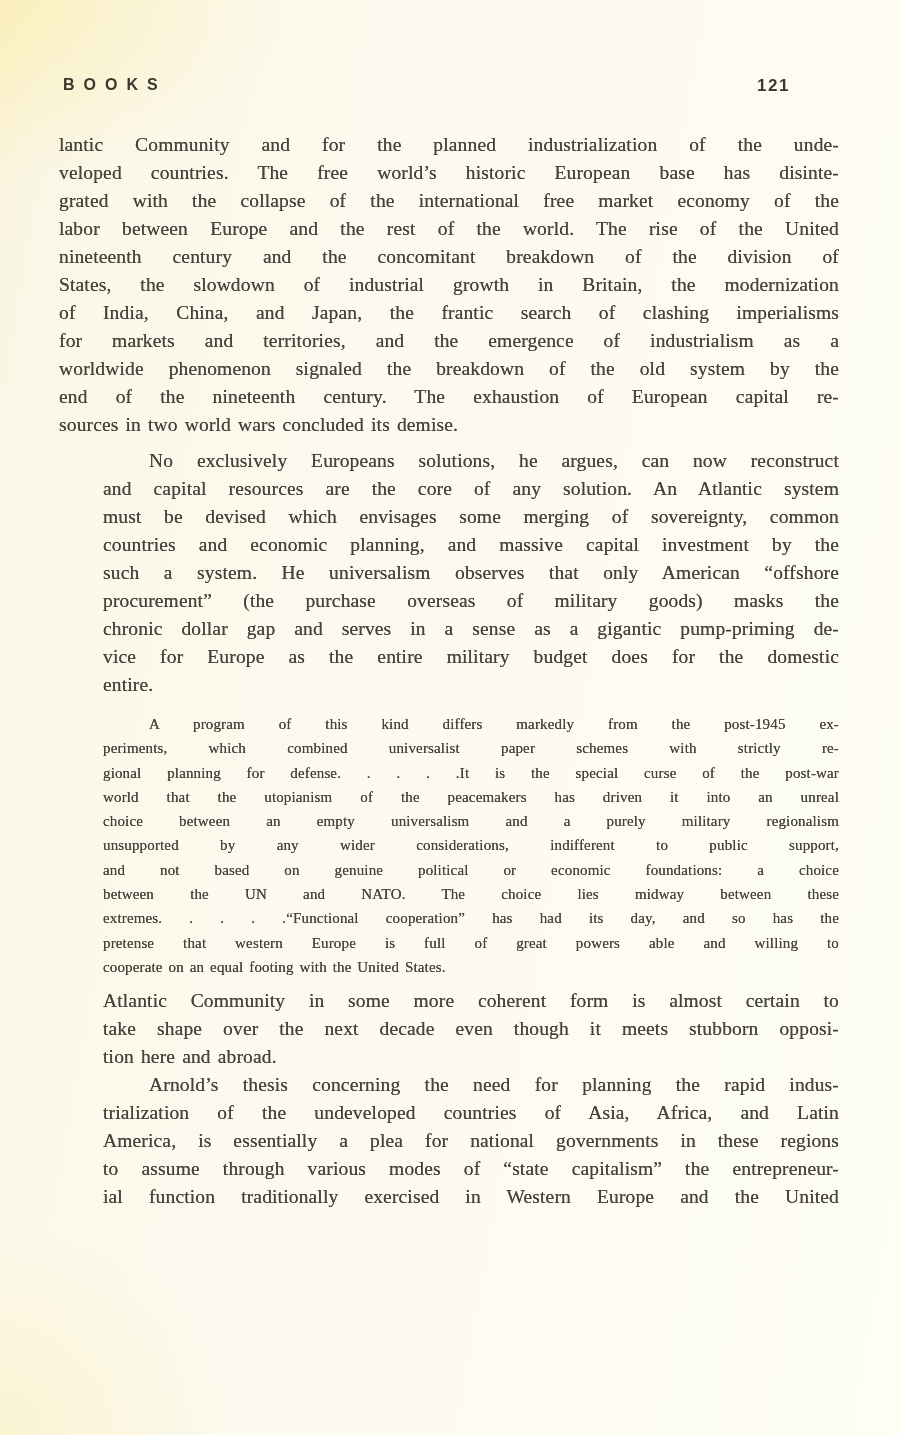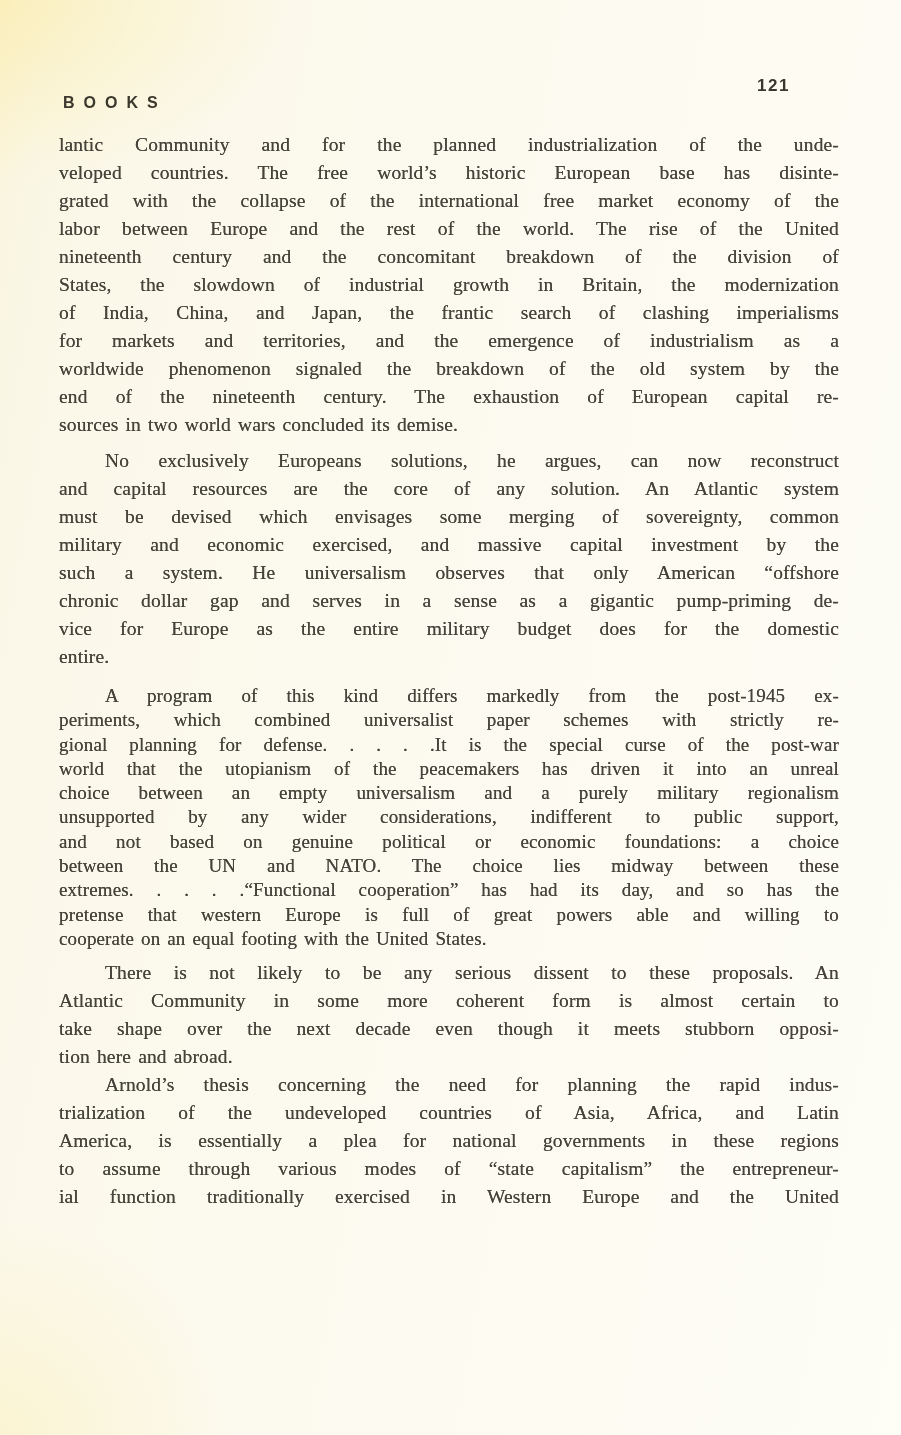--- a/index.html
+++ b/index.html
@@ -21,21 +21,21 @@
   .running-header {
     position: absolute;
     top: 76px;
     left: 0;
     width: 100%;
     height: 22px;
   }
   .section-label {
     position: absolute;
     left: 63px;
-    top: 18px;
+    top: 0;
     font-family: "Liberation Sans", sans-serif;
     font-weight: bold;
     font-size: 16px;
     letter-spacing: 9px;
     color: #3a382c;
   }
   .page-number {
     position: absolute;
     left: 757px;
     top: 0;
@@ -46,29 +46,29 @@
     color: #3a382c;
   }
   .text-block {
     position: absolute;
     top: 131px;
     left: 59px;
     width: 780px;
     color: #45433a;
   }
   .para { margin: 0; }
-  .para + .para { margin-top: 8px; }
+  .para + .para { margin-top: 8px; margin-left: 44px; }
   .para.quote { margin-top: 13px; }
   .para:last-child { margin-top: 0; }
   .para.body {
     font-size: 19.5px;
     line-height: 28px;
   }
   .para.quote {
-    font-size: 19px;
+    font-size: 15px;
     line-height: 24.3px;
   }
   .line {
     text-align: justify;
     text-align-last: justify;
     word-spacing: 2px;
     letter-spacing: 0.15px;
     text-shadow: 0 0 0.45px rgba(64, 62, 52, 0.85);
     white-space: normal;
   }
@@ -94,41 +94,41 @@
         <div class="line">of India, China, and Japan, the frantic search of clashing imperialisms</div>
         <div class="line">for markets and territories, and the emergence of industrialism as a</div>
         <div class="line">worldwide phenomenon signaled the breakdown of the old system by the</div>
         <div class="line">end of the nineteenth century. The exhaustion of European capital re-</div>
         <div class="line lastline">sources in two world wars concluded its demise.</div>
       </div>
       <div class="para body">
         <div class="line indent">No exclusively Europeans solutions, he argues, can now reconstruct</div>
         <div class="line">and capital resources are the core of any solution. An Atlantic system</div>
         <div class="line">must be devised which envisages some merging of sovereignty, common</div>
-        <div class="line">military and economic exercised, and massive capital investment by the</div>
+        <div class="line">countries and economic planning, and massive capital investment by the</div>
         <div class="line">such a system. He universalism observes that only American “offshore</div>
+        <div class="line">procurement” (the purchase overseas of military goods) masks the</div>
         <div class="line">chronic dollar gap and serves in a sense as a gigantic pump-priming de-</div>
         <div class="line">vice for Europe as the entire military budget does for the domestic</div>
         <div class="line lastline">entire.</div>
       </div>
       <div class="para quote">
         <div class="line indent">A program of this kind differs markedly from the post-1945 ex-</div>
         <div class="line">periments, which combined universalist paper schemes with strictly re-</div>
         <div class="line">gional planning for defense. . . . .It is the special curse of the post-war</div>
         <div class="line">world that the utopianism of the peacemakers has driven it into an unreal</div>
         <div class="line">choice between an empty universalism and a purely military regionalism</div>
         <div class="line">unsupported by any wider considerations, indifferent to public support,</div>
         <div class="line">and not based on genuine political or economic foundations: a choice</div>
         <div class="line">between the UN and NATO. The choice lies midway between these</div>
         <div class="line">extremes. . . . .“Functional cooperation” has had its day, and so has the</div>
         <div class="line">pretense that western Europe is full of great powers able and willing to</div>
         <div class="line lastline">cooperate on an equal footing with the United States.</div>
       </div>
       <div class="para body">
-        <div class="line indent">There is not likely to be any serious dissent to these proposals. An</div>
         <div class="line">Atlantic Community in some more coherent form is almost certain to</div>
         <div class="line">take shape over the next decade even though it meets stubborn opposi-</div>
         <div class="line lastline">tion here and abroad.</div>
       </div>
       <div class="para body">
         <div class="line indent">Arnold’s thesis concerning the need for planning the rapid indus-</div>
         <div class="line">trialization of the undeveloped countries of Asia, Africa, and Latin</div>
         <div class="line">America, is essentially a plea for national governments in these regions</div>
         <div class="line">to assume through various modes of “state capitalism” the entrepreneur-</div>
         <div class="line">ial function traditionally exercised in Western Europe and the United</div>

